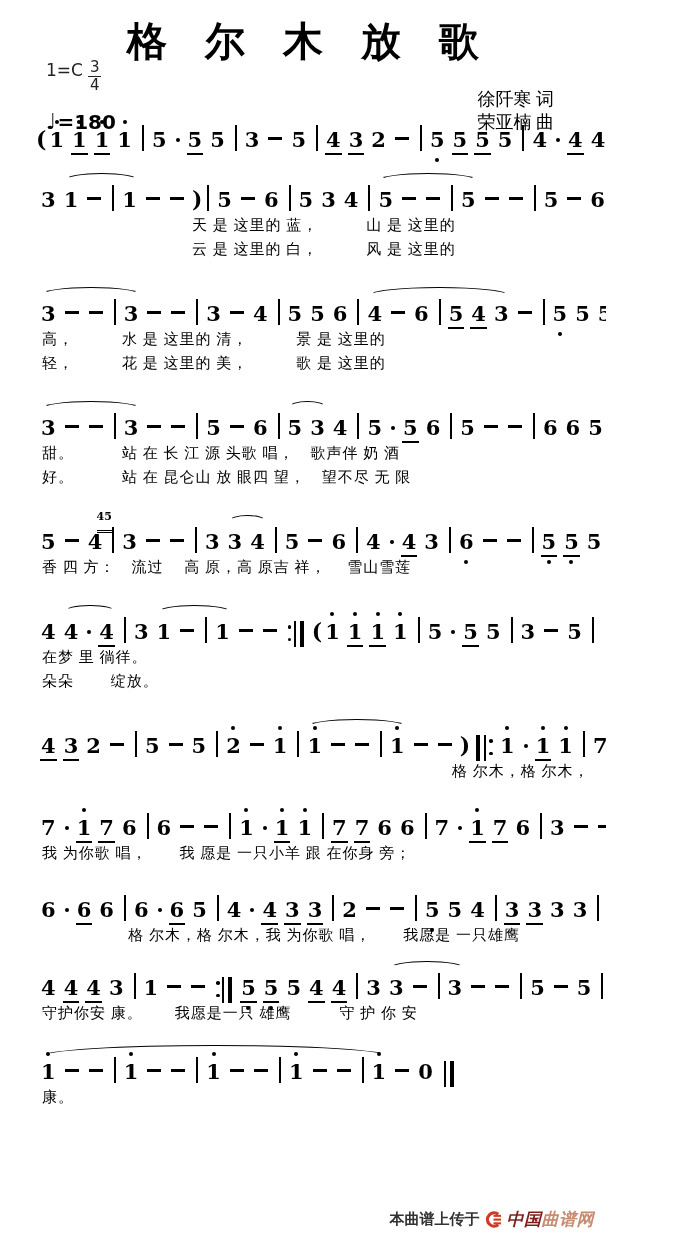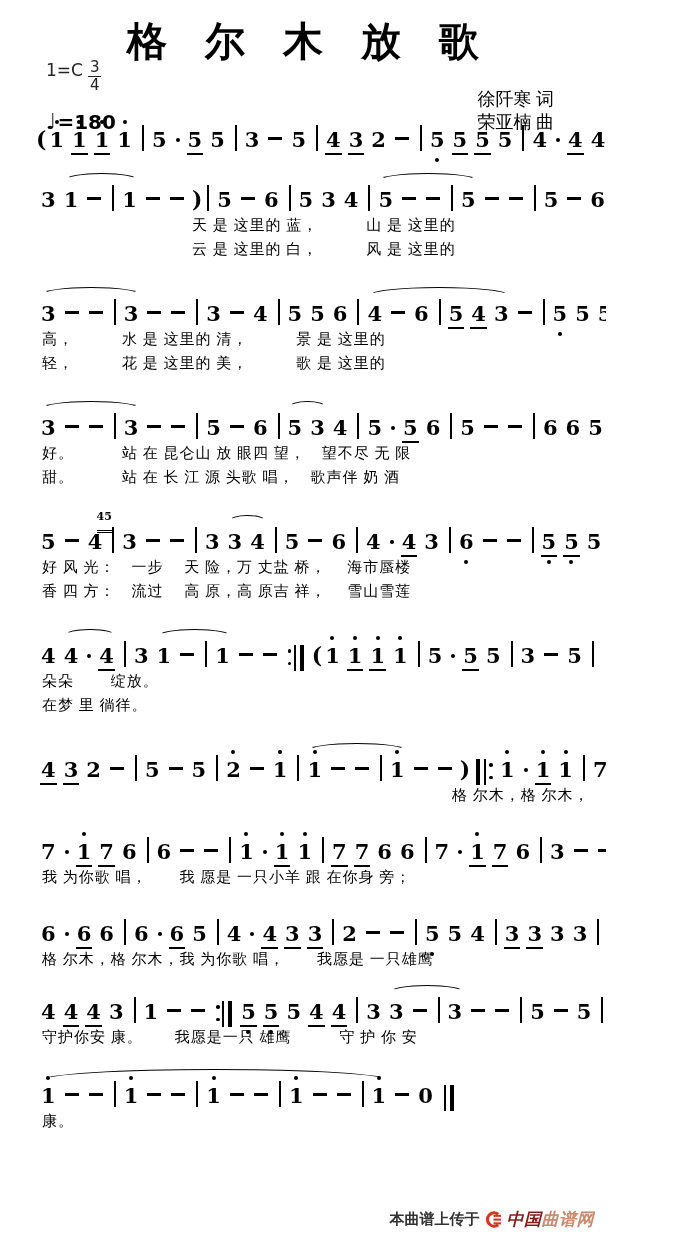--- a/index.html
+++ b/index.html
@@ -94,42 +94,41 @@
         <div class="lyric" style="margin-left: 152px;">天 是 这里的 蓝，　　　山 是 这里的</div>
         <div class="lyric" style="margin-left: 152px;">云 是 这里的 白，　　　风 是 这里的</div>
       </div>
       <div class="system" style="margin-left: 40px; margin-top: 26px;">
         <div class="nrow"><span class="tok note">3</span><span class="tok dash"></span><span class="tok dash"></span><span class="tok bar"></span><span class="tok note">3</span><span class="tok dash"></span><span class="tok dash"></span><span class="tok bar"></span><span class="tok note">3</span><span class="tok dash"></span><span class="tok note">4</span><span class="tok bar"></span><span class="tok note">5</span><span class="tok note">5</span><span class="tok note">6</span><span class="tok bar"></span><span class="tok note">4</span><span class="tok dash"></span><span class="tok note">6</span><span class="tok bar"></span><span class="tok note ul">5</span><span class="tok note ul">4</span><span class="tok note">3</span><span class="tok dash"></span><span class="tok bar"></span><span class="tok note">5<span class="odot down"></span></span><span class="tok note">5</span><span class="tok note">5</span><span class="tok bar"></span><span class="tok note">4</span><span class="tok note">3</span><span class="tok note">3<span class="grace">34</span></span><div class="slur" style="left: 2px; width: 96px; height: 12.8px;"></div><div class="slur" style="left: 328px; width: 140px; height: 15px;"></div></div>
         <div class="lyric" style="margin-left: 2px;">高，　　　水 是 这里的 清，　　　景 是 这里的</div>
         <div class="lyric" style="margin-left: 2px;">轻，　　　花 是 这里的 美，　　　歌 是 这里的</div>
       </div>
       <div class="system" style="margin-left: 40px; margin-top: 26px;">
         <div class="nrow"><span class="tok note">3</span><span class="tok dash"></span><span class="tok dash"></span><span class="tok bar"></span><span class="tok note">3</span><span class="tok dash"></span><span class="tok dash"></span><span class="tok bar"></span><span class="tok note">5</span><span class="tok dash"></span><span class="tok note">6</span><span class="tok bar"></span><span class="tok note">5</span><span class="tok note">3</span><span class="tok note">4</span><span class="tok bar"></span><span class="tok note">5</span><span class="tok adot"></span><span class="tok note ul">5</span><span class="tok note">6</span><span class="tok bar"></span><span class="tok note">5</span><span class="tok dash"></span><span class="tok dash"></span><span class="tok bar"></span><span class="tok note">6</span><span class="tok note">6</span><span class="tok note">5</span><span class="tok bar"></span><span class="tok note">4</span><span class="tok dash"></span><span class="tok note">6</span><span class="tok bar"></span><div class="slur" style="left: 2px; width: 96px; height: 12.8px;"></div><div class="slur" style="left: 249px; width: 35px; height: 10px;"></div></div>
+        <div class="lyric" style="margin-left: 2px;">甜。　　　站 在 长 江 源 头歌 唱，　歌声伴 奶 酒</div>
         <div class="lyric" style="margin-left: 2px;">好。　　　站 在 昆仑山 放 眼四 望，　望不尽 无 限</div>
-        <div class="lyric" style="margin-left: 2px;">甜。　　　站 在 长 江 源 头歌 唱，　歌声伴 奶 酒</div>
       </div>
       <div class="system" style="margin-left: 40px; margin-top: 26px;">
         <div class="nrow"><span class="tok note">5</span><span class="tok dash"></span><span class="tok note">4<span class="grace">45</span></span><span class="tok bar"></span><span class="tok note">3</span><span class="tok dash"></span><span class="tok dash"></span><span class="tok bar"></span><span class="tok note">3</span><span class="tok note">3</span><span class="tok note">4</span><span class="tok bar"></span><span class="tok note">5</span><span class="tok dash"></span><span class="tok note">6</span><span class="tok bar"></span><span class="tok note">4</span><span class="tok adot"></span><span class="tok note ul">4</span><span class="tok note">3</span><span class="tok bar"></span><span class="tok note">6<span class="odot down"></span></span><span class="tok dash"></span><span class="tok dash"></span><span class="tok bar"></span><span class="tok note ul">5<span class="odot down"></span></span><span class="tok note ul">5<span class="odot down"></span></span><span class="tok note">5</span><span class="tok note">4</span><span class="tok bar"></span><div class="slur" style="left: 189px; width: 35px; height: 10px;"></div></div>
-        <div class="lyric" style="margin-left: 2px;">好 风 光：　一步　 天 险，万 丈盐 桥，　 海市蜃楼</div>
         <div class="lyric" style="margin-left: 2px;">香 四 方：　流过　 高 原，高 原吉 祥，　 雪山雪莲</div>
       </div>
       <div class="system" style="margin-left: 40px; margin-top: 26px;">
         <div class="nrow"><span class="tok note">4</span><span class="tok note">4</span><span class="tok adot"></span><span class="tok note ul">4</span><span class="tok bar"></span><span class="tok note">3</span><span class="tok note">1</span><span class="tok dash"></span><span class="tok bar"></span><span class="tok note">1</span><span class="tok dash"></span><span class="tok dash"></span><span class="tok rgroup"><span class="rdots"><i></i><i></i></span><span class="tok bar ingroup"></span><span class="tok bar thick ingroup"></span></span><span class="tok paren">(</span><span class="tok note">1<span class="odot up"></span></span><span class="tok note ul">1<span class="odot up"></span></span><span class="tok note ul">1<span class="odot up"></span></span><span class="tok note">1<span class="odot up"></span></span><span class="tok bar"></span><span class="tok note">5</span><span class="tok adot"></span><span class="tok note ul">5</span><span class="tok note">5</span><span class="tok bar"></span><span class="tok note">3</span><span class="tok dash"></span><span class="tok note">5</span><span class="tok bar"></span><div class="slur" style="left: 25px; width: 48px; height: 10.4px;"></div><div class="slur" style="left: 118px; width: 71px; height: 11.55px;"></div></div>
+        <div class="lyric" style="margin-left: 2px;">在梦 里 徜徉。</div>
         <div class="lyric" style="margin-left: 2px;">朵朵　　 绽放。</div>
-        <div class="lyric" style="margin-left: 2px;">在梦 里 徜徉。</div>
       </div>
       <div class="system" style="margin-left: 40px; margin-top: 26px;">
         <div class="nrow"><span class="tok note ul">4</span><span class="tok note ul">3</span><span class="tok note">2</span><span class="tok dash"></span><span class="tok bar"></span><span class="tok note">5</span><span class="tok dash"></span><span class="tok note">5</span><span class="tok bar"></span><span class="tok note">2<span class="odot up"></span></span><span class="tok dash"></span><span class="tok note">1<span class="odot up"></span></span><span class="tok bar"></span><span class="tok note">1<span class="odot up"></span></span><span class="tok dash"></span><span class="tok dash"></span><span class="tok bar"></span><span class="tok note">1<span class="odot up"></span></span><span class="tok dash"></span><span class="tok dash"></span><span class="tok paren">)</span><span class="tok rgroup"><span class="tok bar thick ingroup"></span><span class="tok bar ingroup"></span><span class="rdots"><i></i><i></i></span></span><span class="tok note">1<span class="odot up"></span></span><span class="tok adot"></span><span class="tok note ul">1<span class="odot up"></span></span><span class="tok note">1<span class="odot up"></span></span><span class="tok bar"></span><span class="tok note">7</span><span class="tok adot"></span><span class="tok note ul">7</span><span class="tok note">7</span><span class="tok bar"></span><div class="slur" style="left: 268px; width: 96px; height: 12.8px;"></div></div>
         <div class="lyric" style="margin-left: 412px;">格 尔木，格 尔木，</div>
       </div>
       <div class="system" style="margin-left: 40px; margin-top: 18px;">
         <div class="nrow"><span class="tok note">7</span><span class="tok adot"></span><span class="tok note ul">1<span class="odot up"></span></span><span class="tok note ul">7</span><span class="tok note">6</span><span class="tok bar"></span><span class="tok note">6</span><span class="tok dash"></span><span class="tok dash"></span><span class="tok bar"></span><span class="tok note">1<span class="odot up"></span></span><span class="tok adot"></span><span class="tok note ul">1<span class="odot up"></span></span><span class="tok note">1<span class="odot up"></span></span><span class="tok bar"></span><span class="tok note ul">7</span><span class="tok note ul">7</span><span class="tok note">6</span><span class="tok note">6</span><span class="tok bar"></span><span class="tok note">7</span><span class="tok adot"></span><span class="tok note ul">1<span class="odot up"></span></span><span class="tok note ul">7</span><span class="tok note">6</span><span class="tok bar"></span><span class="tok note">3</span><span class="tok dash"></span><span class="tok dash"></span><span class="tok bar"></span></div>
         <div class="lyric" style="margin-left: 2px;">我 为你歌 唱，　　我 愿是 一只小羊 跟 在你身 旁；</div>
       </div>
-      <div class="system" style="margin-left: 40px; margin-top: 18px;">
+      <div class="system" style="margin-left: 40px; margin-top: 18px; text-align: center;">
         <div class="nrow"><span class="tok note">6</span><span class="tok adot"></span><span class="tok note ul">6</span><span class="tok note">6</span><span class="tok bar"></span><span class="tok note">6</span><span class="tok adot"></span><span class="tok note ul">6</span><span class="tok note">5</span><span class="tok bar"></span><span class="tok note">4</span><span class="tok adot"></span><span class="tok note ul">4</span><span class="tok note ul">3</span><span class="tok note ul">3</span><span class="tok bar"></span><span class="tok note">2</span><span class="tok dash"></span><span class="tok dash"></span><span class="tok bar"></span><span class="tok note">5<span class="odot down"></span></span><span class="tok note">5</span><span class="tok note">4</span><span class="tok bar"></span><span class="tok note ul">3</span><span class="tok note ul">3</span><span class="tok note">3</span><span class="tok note">3</span><span class="tok bar"></span></div>
         <div class="lyric" style="margin-left: 2px;">格 尔木，格 尔木，我 为你歌 唱，　　我愿是 一只雄鹰</div>
       </div>
       <div class="system" style="margin-left: 40px; margin-top: 14px;">
         <div class="nrow"><span class="tok note">4</span><span class="tok note ul">4</span><span class="tok note ul">4</span><span class="tok note">3</span><span class="tok bar"></span><span class="tok note">1</span><span class="tok dash"></span><span class="tok dash"></span><span class="tok rgroup"><span class="rdots"><i></i><i></i></span><span class="tok bar ingroup"></span><span class="tok bar thick ingroup"></span></span><span class="tok note ul">5<span class="odot down"></span></span><span class="tok note ul">5<span class="odot down"></span></span><span class="tok note">5</span><span class="tok note ul">4</span><span class="tok note ul">4</span><span class="tok bar"></span><span class="tok note">3</span><span class="tok note">3</span><span class="tok dash"></span><span class="tok bar"></span><span class="tok note">3</span><span class="tok dash"></span><span class="tok dash"></span><span class="tok bar"></span><span class="tok note">5</span><span class="tok dash"></span><span class="tok note">5</span><span class="tok bar"></span><span class="tok note">2<span class="odot up"></span></span><span class="tok dash"></span><span class="tok note">1<span class="odot up"></span></span><span class="tok bar"></span><div class="slur" style="left: 350px; width: 72px; height: 11.6px;"></div></div>
         <div class="lyric" style="margin-left: 2px;">守护你安 康。　　我愿是一只 雄鹰　　　守 护 你 安</div>
       </div>
       <div class="system" style="margin-left: 40px; margin-top: 20px;">
         <div class="nrow"><span class="tok note">1<span class="odot up"></span></span><span class="tok dash"></span><span class="tok dash"></span><span class="tok bar"></span><span class="tok note">1<span class="odot up"></span></span><span class="tok dash"></span><span class="tok dash"></span><span class="tok bar"></span><span class="tok note">1<span class="odot up"></span></span><span class="tok dash"></span><span class="tok dash"></span><span class="tok bar"></span><span class="tok note">1<span class="odot up"></span></span><span class="tok dash"></span><span class="tok dash"></span><span class="tok bar"></span><span class="tok note">1<span class="odot up"></span></span><span class="tok dash"></span><span class="tok note">0</span><span class="tok rgroup"><span class="tok bar ingroup"></span><span class="tok bar thick ingroup"></span></span><div class="slur" style="left: 2px; width: 344px; height: 20px;"></div></div>
         <div class="lyric" style="margin-left: 2px;">康。</div>

